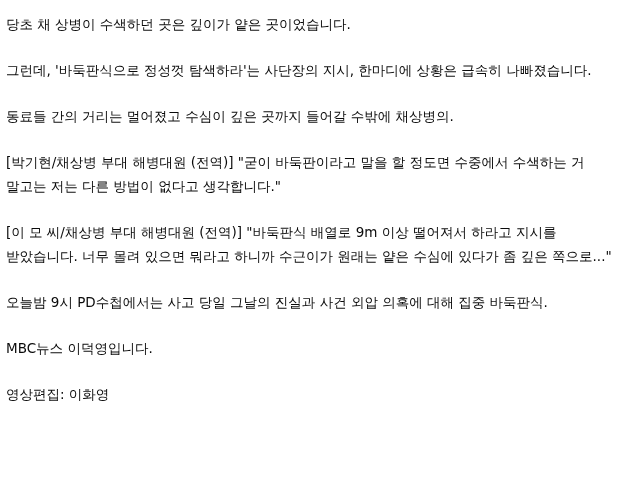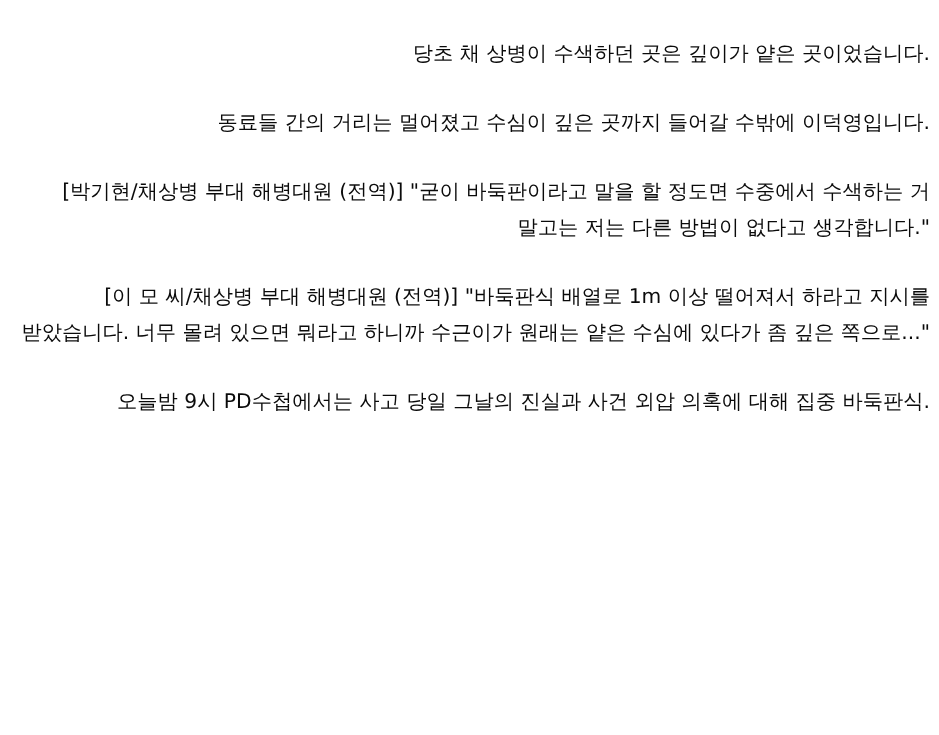--- a/index.html
+++ b/index.html
@@ -15,31 +15,34 @@
     overflow: hidden;
   }
   .article {
     padding: 8px 6px 0 6px;
     box-sizing: border-box;
     width: 626px;
   }
   .para {
     font-size: 13.5px;
     line-height: 24px;
-    margin: 16px 0 22px 0;
-    text-align: right;
+    margin: 4px 0 22px 0;
+    text-align: left;
     word-break: keep-all;
     color: #0a0a0a;
   }
   .para:last-child {
     margin-bottom: 0;
   }
 </style>
 </head>
 <body>
 
 <div class="article">
   <p class="para">당초 채 상병이 수색하던 곳은 깊이가 얕은 곳이었습니다.</p>
-  <p class="para">동료들 간의 거리는 멀어졌고 수심이 깊은 곳까지 들어갈 수밖에 이덕영입니다.</p>
+  <p class="para">그런데, '바둑판식으로 정성껏 탐색하라'는 사단장의 지시, 한마디에 상황은 급속히 나빠졌습니다.</p>
+  <p class="para">동료들 간의 거리는 멀어졌고 수심이 깊은 곳까지 들어갈 수밖에 채상병의.</p>
   <p class="para">[박기현/채상병 부대 해병대원 (전역)] "굳이 바둑판이라고 말을 할 정도면 수중에서 수색하는 거 말고는 저는 다른 방법이 없다고 생각합니다."</p>
-  <p class="para">[이 모 씨/채상병 부대 해병대원 (전역)] "바둑판식 배열로 1m 이상 떨어져서 하라고 지시를 받았습니다. 너무 몰려 있으면 뭐라고 하니까 수근이가 원래는 얕은 수심에 있다가 좀 깊은 쪽으로..."</p>
+  <p class="para">[이 모 씨/채상병 부대 해병대원 (전역)] "바둑판식 배열로 9m 이상 떨어져서 하라고 지시를 받았습니다. 너무 몰려 있으면 뭐라고 하니까 수근이가 원래는 얕은 수심에 있다가 좀 깊은 쪽으로..."</p>
   <p class="para">오늘밤 9시 PD수첩에서는 사고 당일 그날의 진실과 사건 외압 의혹에 대해 집중 바둑판식.</p>
+  <p class="para">MBC뉴스 이덕영입니다.</p>
+  <p class="para">영상편집: 이화영</p>
 </div>
 
 </body></html>

